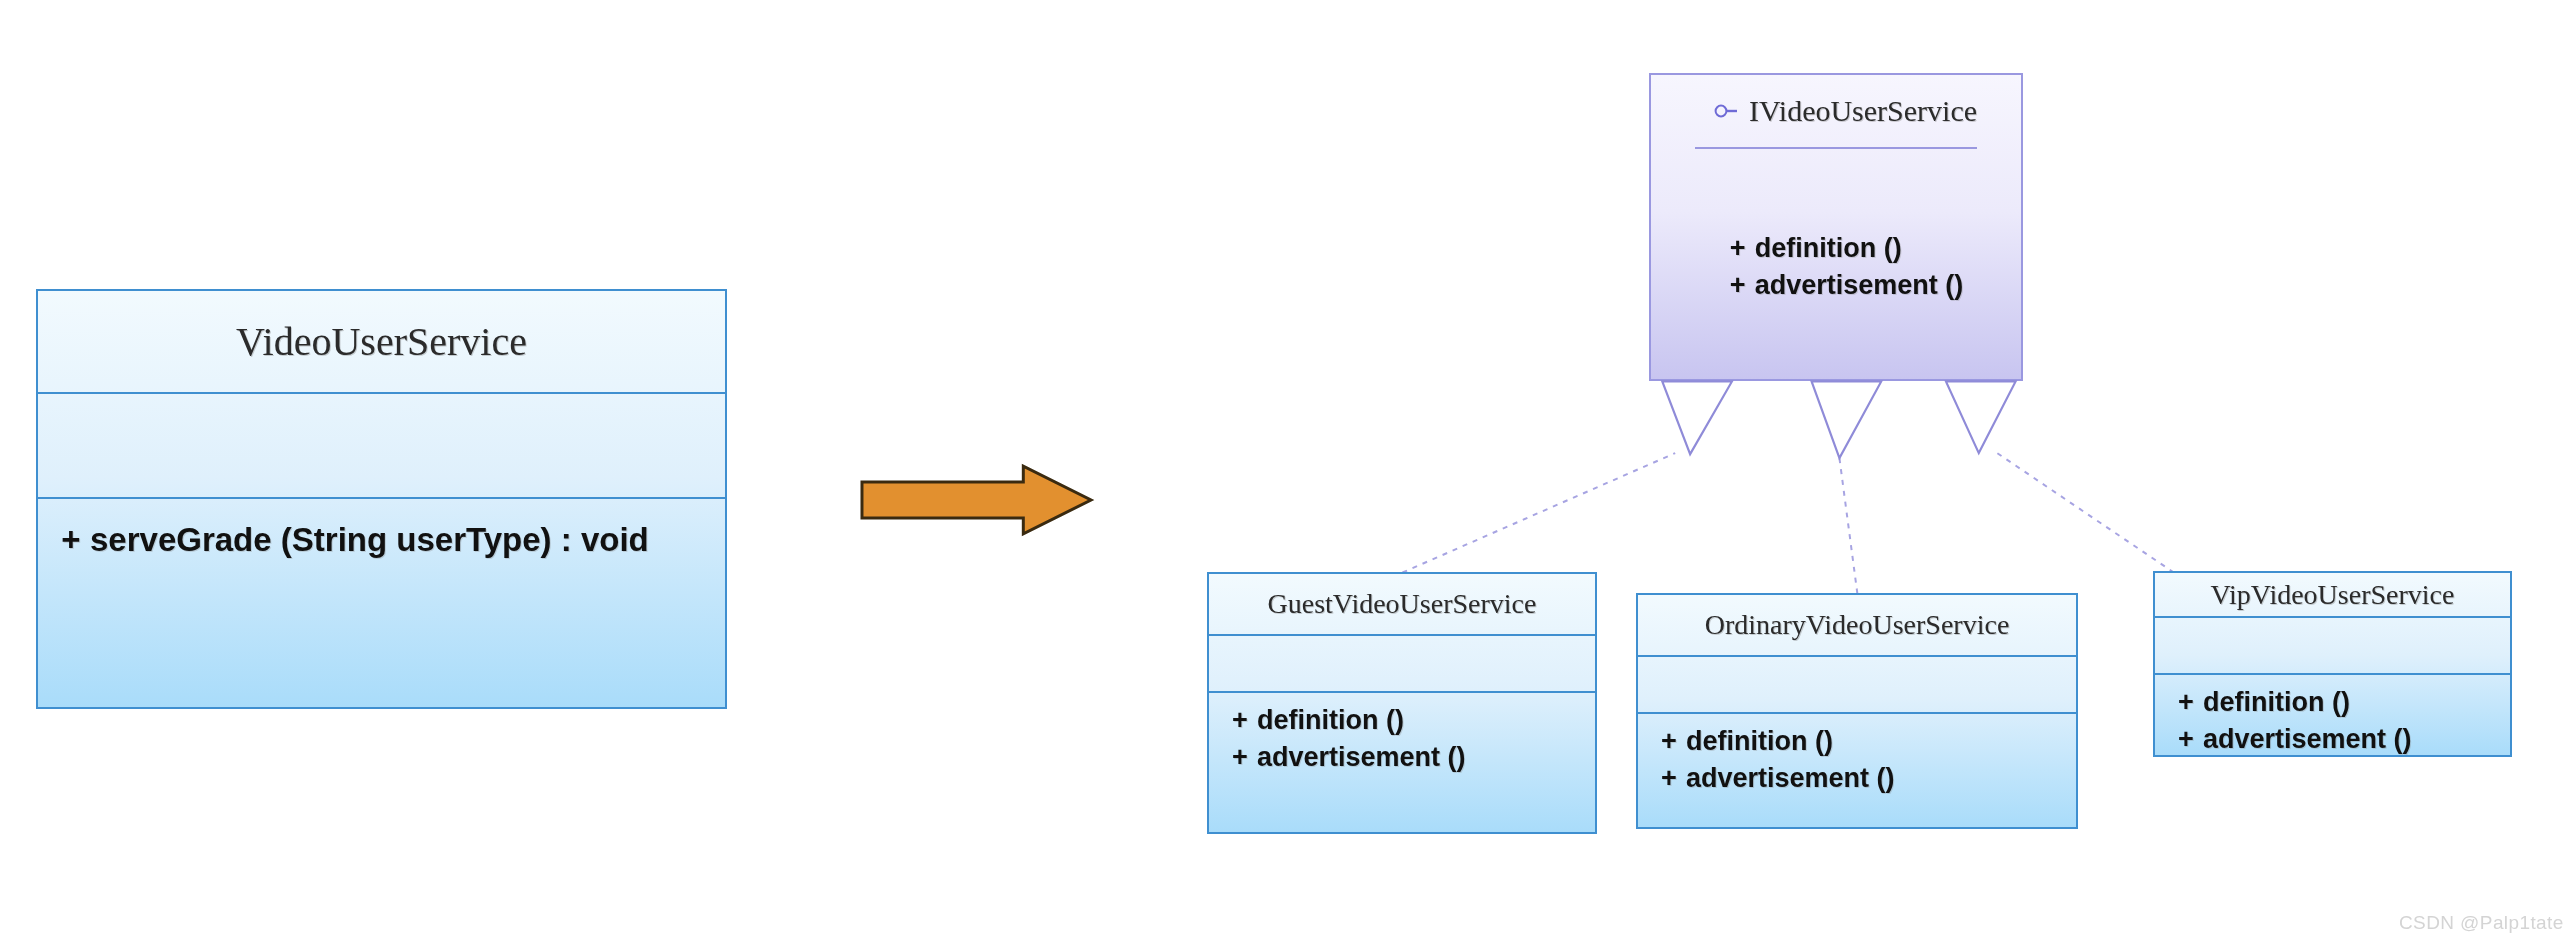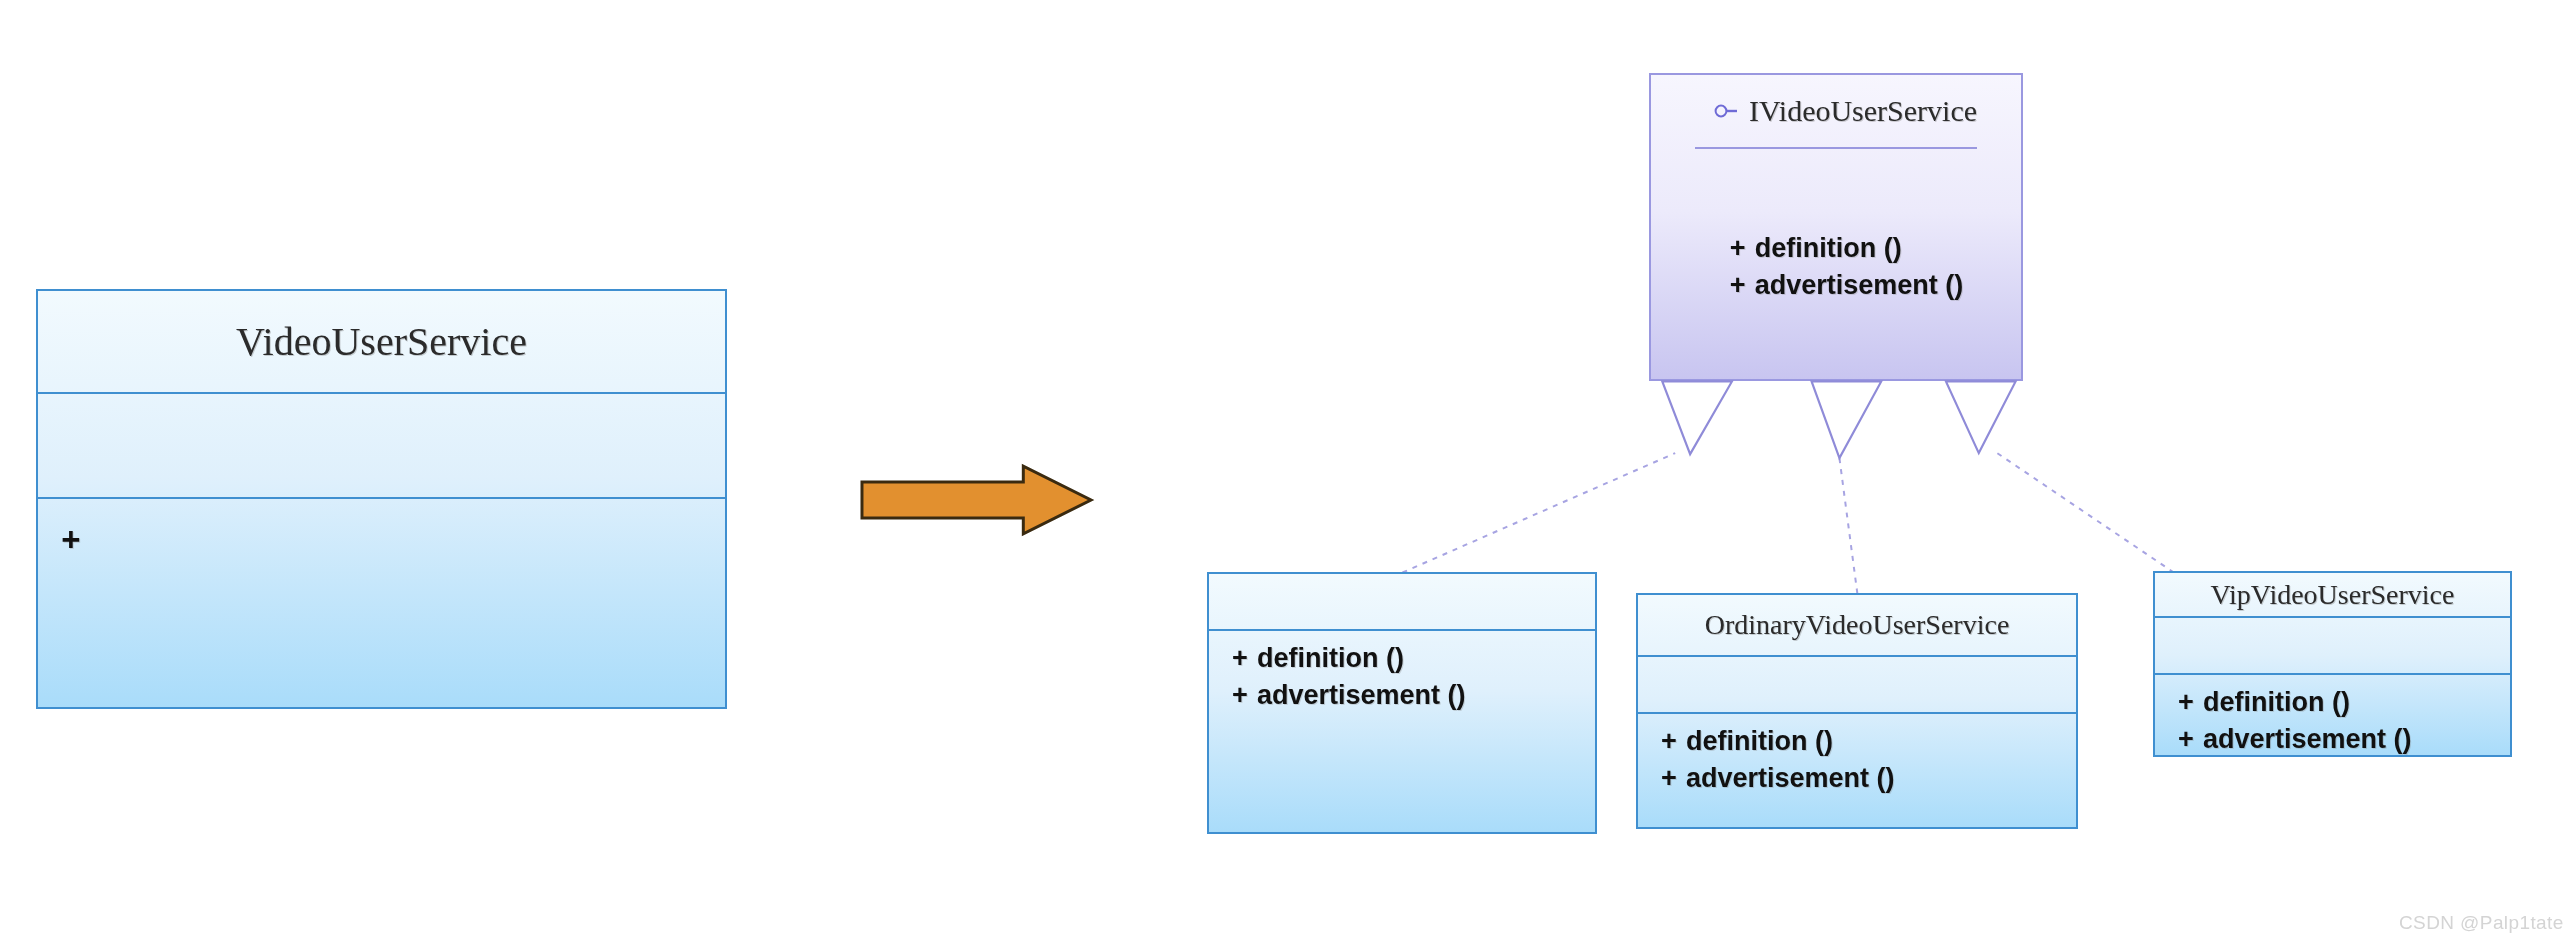--- a/index.html
+++ b/index.html
@@ -107,20 +107,21 @@
 <div id="canvas">
 
   <div class="uml-box class-box" style="left:36px; top:289px; width:691px; height:420px;">
     <div class="uml-title" style="height:103px; font-size:40px;">
       <span>VideoUserService</span>
     </div>
     <div class="uml-attrs" style="height:105px;"></div>
     <div class="uml-ops" style="padding-top:22px;">
       <div class="op-row" style="font-size:33px; padding-left:14px;">
         <span class="op-vis" style="width:38px;">+</span>
+        <span class="op-sig">serveGrade (String userType)   : void</span>
       </div>
     </div>
   </div>
 
   <div class="big-arrow" style="left:858px; top:460px; width:239px; height:80px;">
     <svg width="239" height="80" viewBox="0 0 240 80">
       <polygon points="4,22 166,22 166,6 234,40 166,74 166,58 4,58" fill="#e2902f" stroke="#3a2a10" stroke-width="3" stroke-linejoin="miter"></polygon>
     </svg>
   </div>
 
@@ -159,20 +160,23 @@
       <polygon points="1820,383 1890,383 1848,460" fill="#ffffff" stroke="#8f8bd8" stroke-width="2.2" stroke-linejoin="miter"></polygon>
     </g>
 
     <g>
       <path d="M 2184,575 L 2002,452" stroke="#a7a4e2" stroke-width="2" fill="none" stroke-dasharray="5,6"></path>
       <polygon points="1955,383 2025,383 1988,455" fill="#ffffff" stroke="#8f8bd8" stroke-width="2.2" stroke-linejoin="miter"></polygon>
     </g>
   </svg>
 
   <div class="uml-box class-box" style="left:1207px; top:572px; width:390px; height:262px;">
+    <div class="uml-title" style="height:62px; font-size:28px;">
+      <span>GuestVideoUserService</span>
+    </div>
     <div class="uml-attrs" style="height:57px;"></div>
     <div class="uml-ops" style="padding-top:12px;">
       <div class="op-row" style="font-size:27px; padding-left:14px; margin-bottom:6px;">
         <span class="op-vis" style="width:34px;">+</span>
         <span class="op-sig">definition ()</span>
       </div>
       <div class="op-row" style="font-size:27px; padding-left:14px;">
         <span class="op-vis" style="width:34px;">+</span>
         <span class="op-sig">advertisement ()</span>
       </div>

